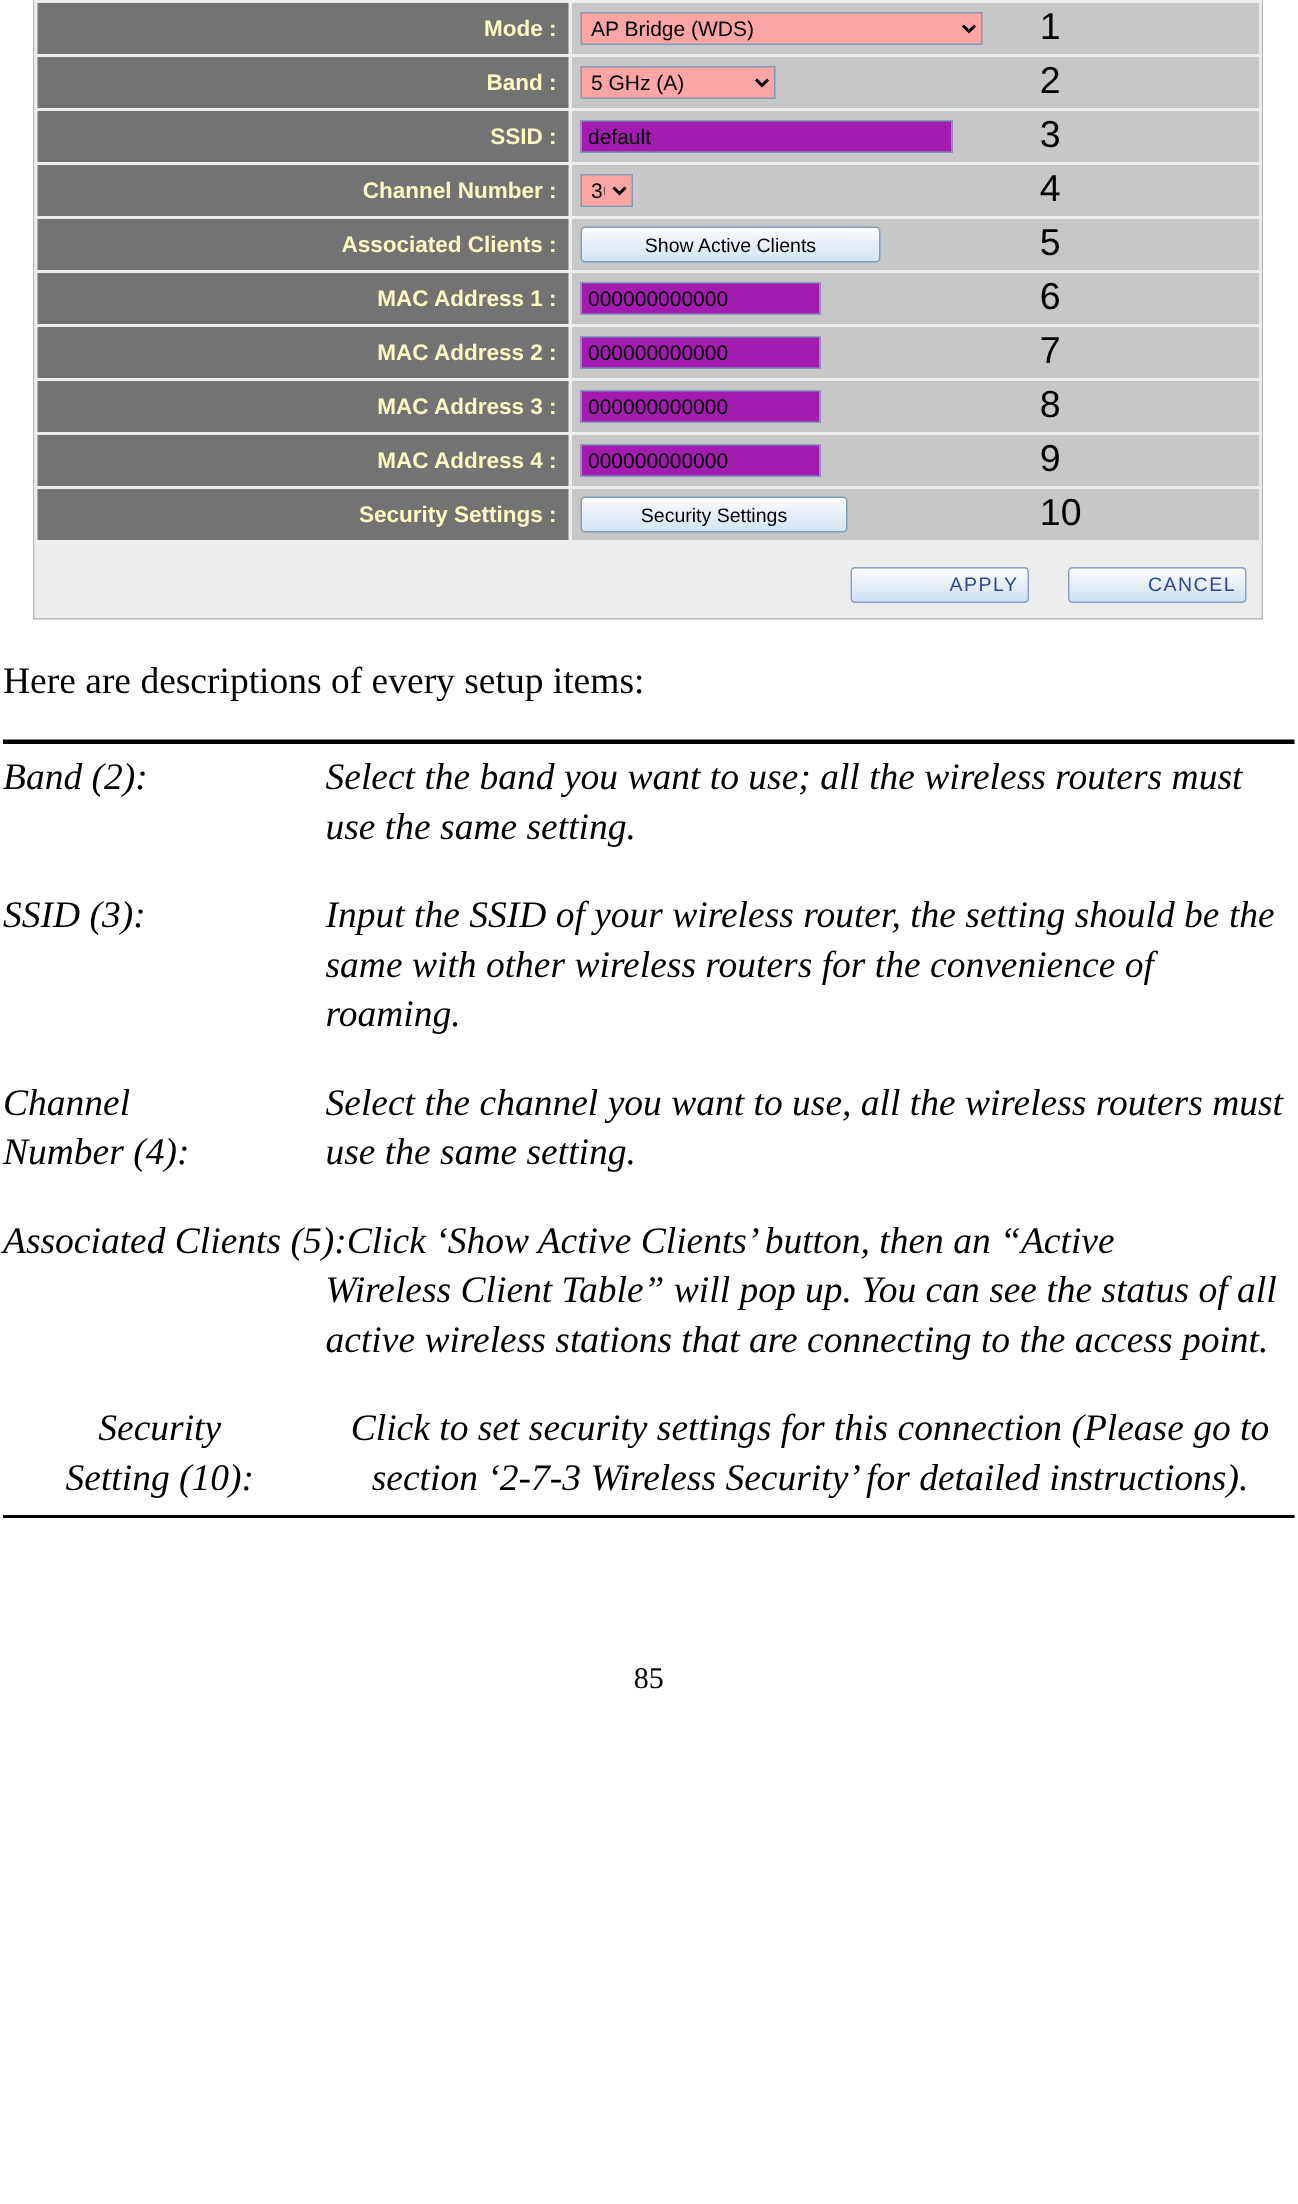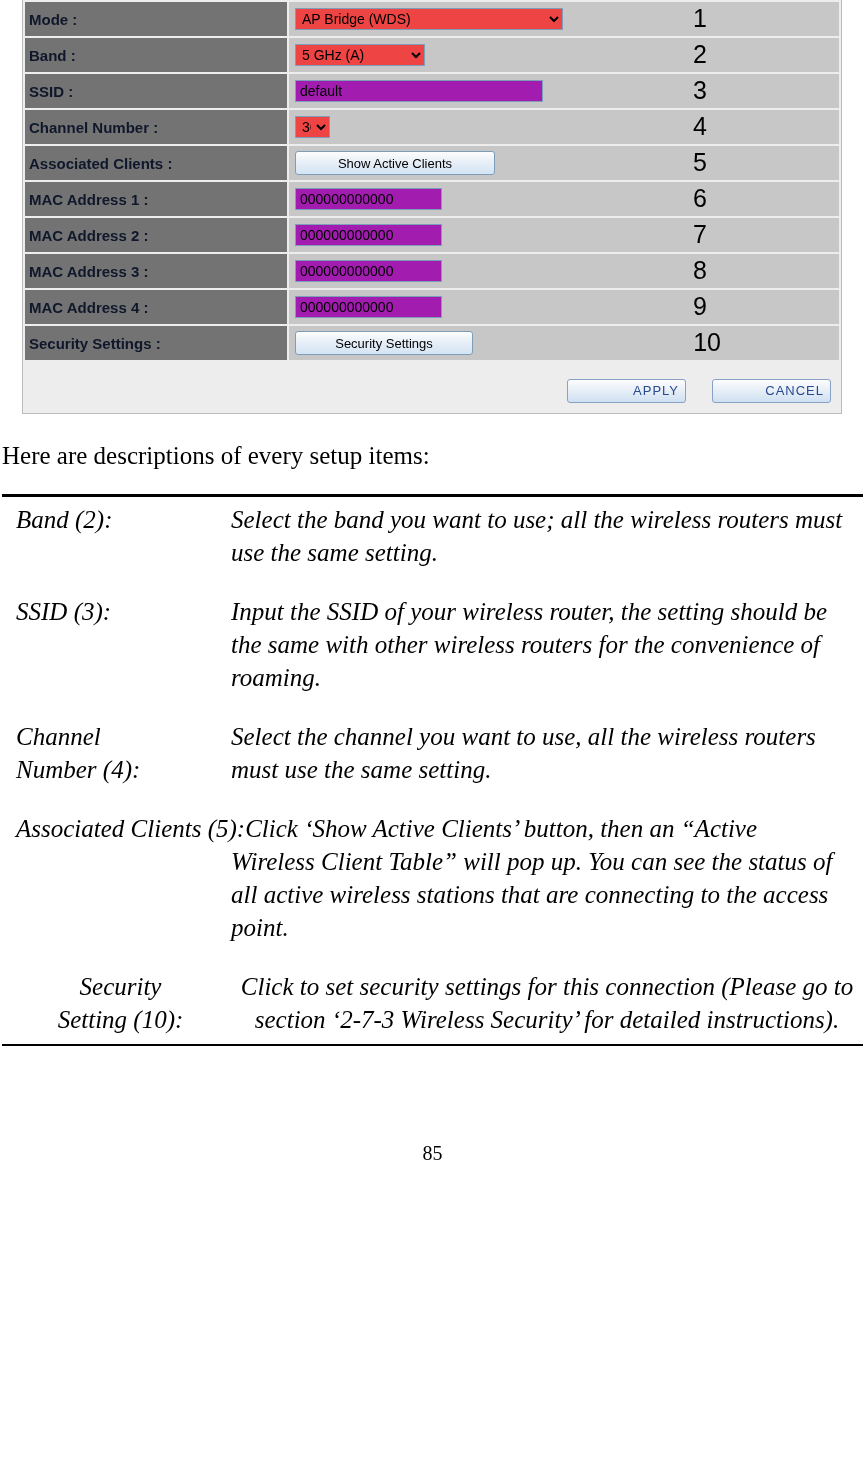--- a/index.html
+++ b/index.html
@@ -20,59 +20,60 @@
     border-top: none;
   }
   .config-table {
     width: 100%;
     border-collapse: collapse;
   }
   .config-table tr {
     height: 36px;
   }
   .config-table td.labelcell {
-    width: 264px;
+    width: 356px;
     background: #737373;
-    color: #0f172a;
+    color: #fef9c3;
     font-family: Arial, sans-serif;
     font-size: 15px;
     font-weight: bold;
+    text-align: right;
     padding: 4px 8px 4px 4px;
     border: 2px solid #ededed;
     border-left: 2px solid #ededed;
   }
   .config-table td.fieldcell {
     background: #c7c7c7;
     border: 2px solid #ededed;
     padding: 3px 6px;
     font-family: Arial, sans-serif;
     font-size: 14px;
     position: relative;
   }
   select.sel {
     font-family: Arial, sans-serif;
     font-size: 14px;
-    background: #ef4444;
+    background: #fca5a5;
     border: 1px solid #7e9db9;
     height: 22px;
     padding: 1px 2px;
   }
   .sel-mode { width: 268px; }
   .sel-band { width: 130px; }
   .sel-chan { width: 35px; }
   input.txt {
     font-family: Arial, sans-serif;
     font-size: 14px;
     height: 22px;
     border: 1px solid #7e9db9;
     background: #a21caf;
     padding: 1px 4px;
   }
   .txt-ssid { width: 248px; }
-  .txt-mac { width: 147px; }
+  .txt-mac { width: 160px; }
   button.btn {
     font-family: Arial, sans-serif;
     font-size: 13px;
     height: 24px;
     border: 1px solid #7e9db9;
     border-radius: 3px;
     background: linear-gradient(#fdfdfd, #e6eef7 50%, #d4e4f3);
     padding: 2px 18px;
     cursor: pointer;
   }
@@ -116,21 +117,20 @@
     border-bottom: 2px solid #000;
     padding: 6px 0 4px 0;
     margin: 0 2px;
     font-style: italic;
     font-size: 25px;
     line-height: 1.32;
   }
   .desc-row {
     display: flex;
     margin-bottom: 26px;
-    margin-left: 14px;
   }
   .desc-row:last-child { margin-bottom: 4px; text-align: center; }
   .desc-term {
     width: 215px;
     flex: 0 0 215px;
     padding-right: 6px;
   }
   .desc-def {
     flex: 1;
   }

